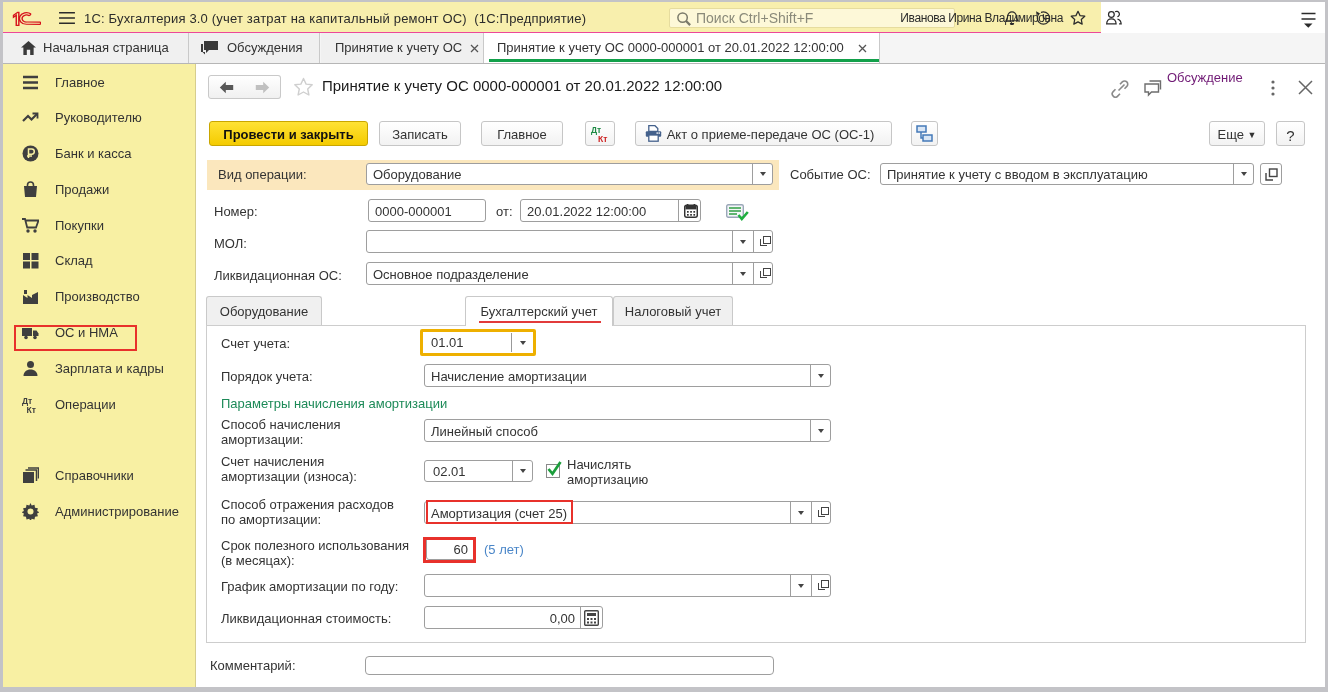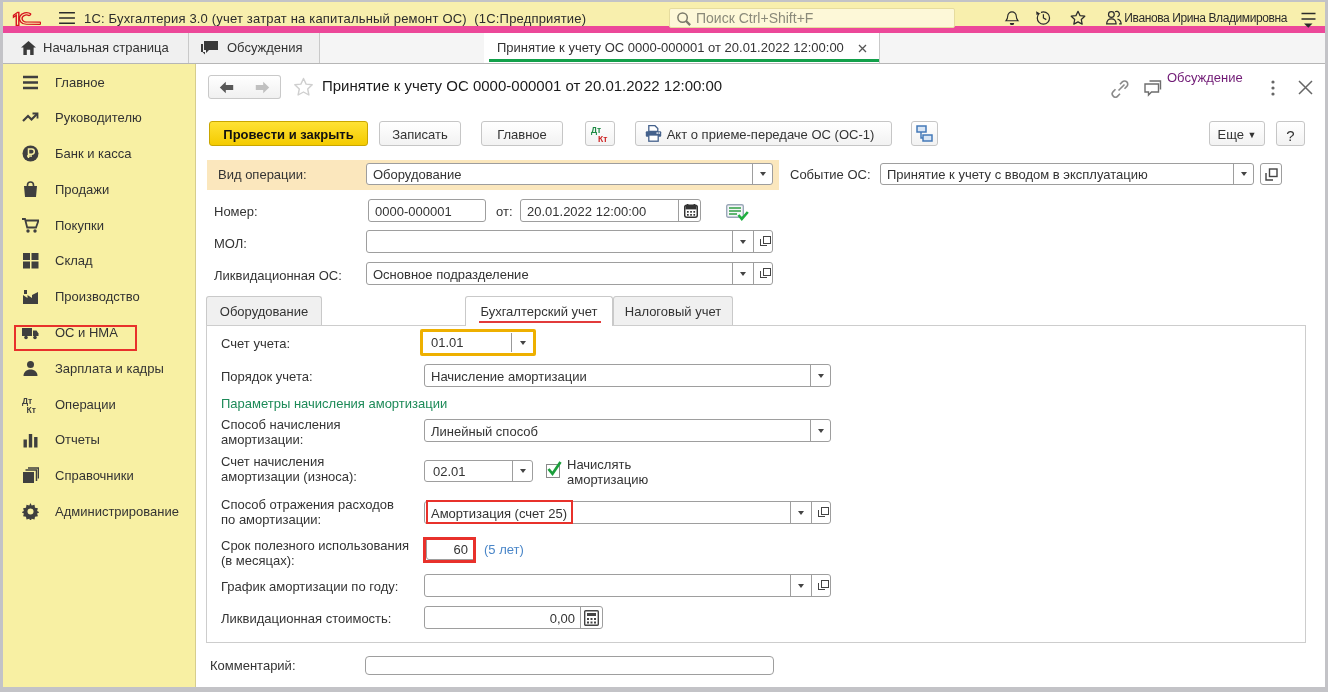--- a/index.html
+++ b/index.html
@@ -1,21 +1,21 @@
 <!DOCTYPE html>
 <html lang="ru"><head>
 <meta charset="utf-8">
 <title>1C</title>
 <style>
 * { margin:0; padding:0; box-sizing:border-box; }
 html,body { width:1328px; height:692px; }
 body { font-family:"Liberation Sans", sans-serif; font-size:13px; color:#333; background:#c3c3c7; position:relative; overflow:hidden; }
 #win { position:absolute; left:3px; top:2px; width:1322px; height:685px; background:#fff; }
 
-#topbar { position:absolute; left:0; top:0; width:1322px; height:31px; background:#f8efad; border-bottom:7px solid #ec4899; }
+#topbar { position:absolute; left:0; top:0; width:1098px; height:31px; background:#f8efad; border-bottom:1px solid #ec4899; }
 #logo { position:absolute; left:8px; top:9px; width:30px; height:15px; }
 #burger { position:absolute; left:54px; top:9px; width:20px; height:14px; }
 #apptitle { position:absolute; left:81px; top:9px; font-size:13px; letter-spacing:0.18px; color:#2b2b2b; }
 #search { position:absolute; left:666px; top:6px; width:286px; height:20px; background:#fdf8d8; border:1px solid #e6dc9e; border-radius:2px; }
 #search .ph { position:absolute; left:26px; top:1px; color:#8a8a7a; font-size:14px; }
 .tico { position:absolute; top:7px; width:18px; height:18px; }
 #username { position:absolute; right:38px; top:9px; font-size:12px; letter-spacing:-0.4px; color:#2b2b2b; }
 
 #tabbar { position:absolute; left:0; top:31px; width:1322px; height:31px; background:#f5f5f5; border-bottom:1px solid #b6b6b6; }
 .tab { position:absolute; top:0; height:30px; border-right:1px solid #c9c9c9; color:#333; font-size:13px; background:#f0f0f0; }
@@ -109,20 +109,26 @@
         </svg>
       <div class="lbl" style="left:40px">Начальная страница</div>
     </div>
     <div class="tab" style="left:186px;width:131px">
       <svg style="position:absolute;left:12px;top:8px" width="17" height="15" viewBox="0 0 17 15">
           <path d="M3 0 h14 v9 h-9 l-3 3 v-3 h-2 z" fill="#3a3a3a"></path>
           <path d="M0 3 h2 v8 h2 v2.5 l-2.5 -2.5 h-1.5 z" fill="#3a3a3a"></path>
         </svg>
       <div class="lbl" style="left:38px">Обсуждения</div>
     </div>
+    <div class="tab" style="left:318px;width:163px">
+      <div class="lbl" style="left:14px">Принятие к учету ОС</div>
+      <svg style="position:absolute;left:149px;top:11px" width="9" height="9" viewBox="0 0 9 9" stroke="#555" stroke-width="1.3">
+          <path d="M1 1 L8 8 M8 1 L1 8"></path>
+        </svg>
+    </div>
     <div class="tab" id="tab4" style="left:481px;width:396px">
       <div class="lbl" style="left:13px">Принятие к учету ОС 0000-000001 от 20.01.2022 12:00:00</div>
       <svg style="position:absolute;left:374px;top:11px" width="9" height="9" viewBox="0 0 9 9" stroke="#555" stroke-width="1.3">
           <path d="M1 1 L8 8 M8 1 L1 8"></path>
         </svg>
     </div>
     <div id="tabgreen"></div>
   </div>
   <div id="sidebar">
     <div class="sbitem" style="top:10px">
@@ -192,28 +198,20 @@
           <path d="M1.5 16 c0-4 3-6.5 7-6.5 s7 2.5 7 6.5 z"></path>
         </svg>
       <div class="tx">Зарплата и кадры</div>
     </div>
     <div class="sbitem" style="top:332px">
       <svg class="ic" viewBox="0 0 20 17" style="width:20px">
           <text x="0" y="7.5" font-family="Liberation Sans" font-size="8.6" font-weight="bold" fill="#3f3f3f">Дт</text>
           <text x="4.5" y="16.5" font-family="Liberation Sans" font-size="8.6" font-weight="bold" fill="#3f3f3f">Кт</text>
         </svg>
       <div class="tx">Операции</div>
-    </div>
-    <div class="sbitem" style="top:367px">
-      <svg class="ic" viewBox="0 0 17 17" fill="#3f3f3f">
-          <rect x="1.5" y="8.5" width="3.4" height="8"></rect>
-          <rect x="6.8" y="3" width="3.4" height="13.5"></rect>
-          <rect x="12.1" y="6" width="3.4" height="10.5"></rect>
-        </svg>
-      <div class="tx">Отчеты</div>
     </div>
     <div class="sbitem" style="top:403px">
       <svg class="ic" viewBox="0 0 17 17">
           <rect x="1" y="5" width="11" height="11" fill="#3f3f3f"></rect>
           <path d="M3.5 3 h11 v11" fill="none" stroke="#3f3f3f" stroke-width="1.5"></path>
           <path d="M6 1 h10.5 v10.5" fill="none" stroke="#3f3f3f" stroke-width="1.5"></path>
         </svg>
       <div class="tx">Справочники</div>
     </div>
     <div class="sbitem" style="top:439px">

